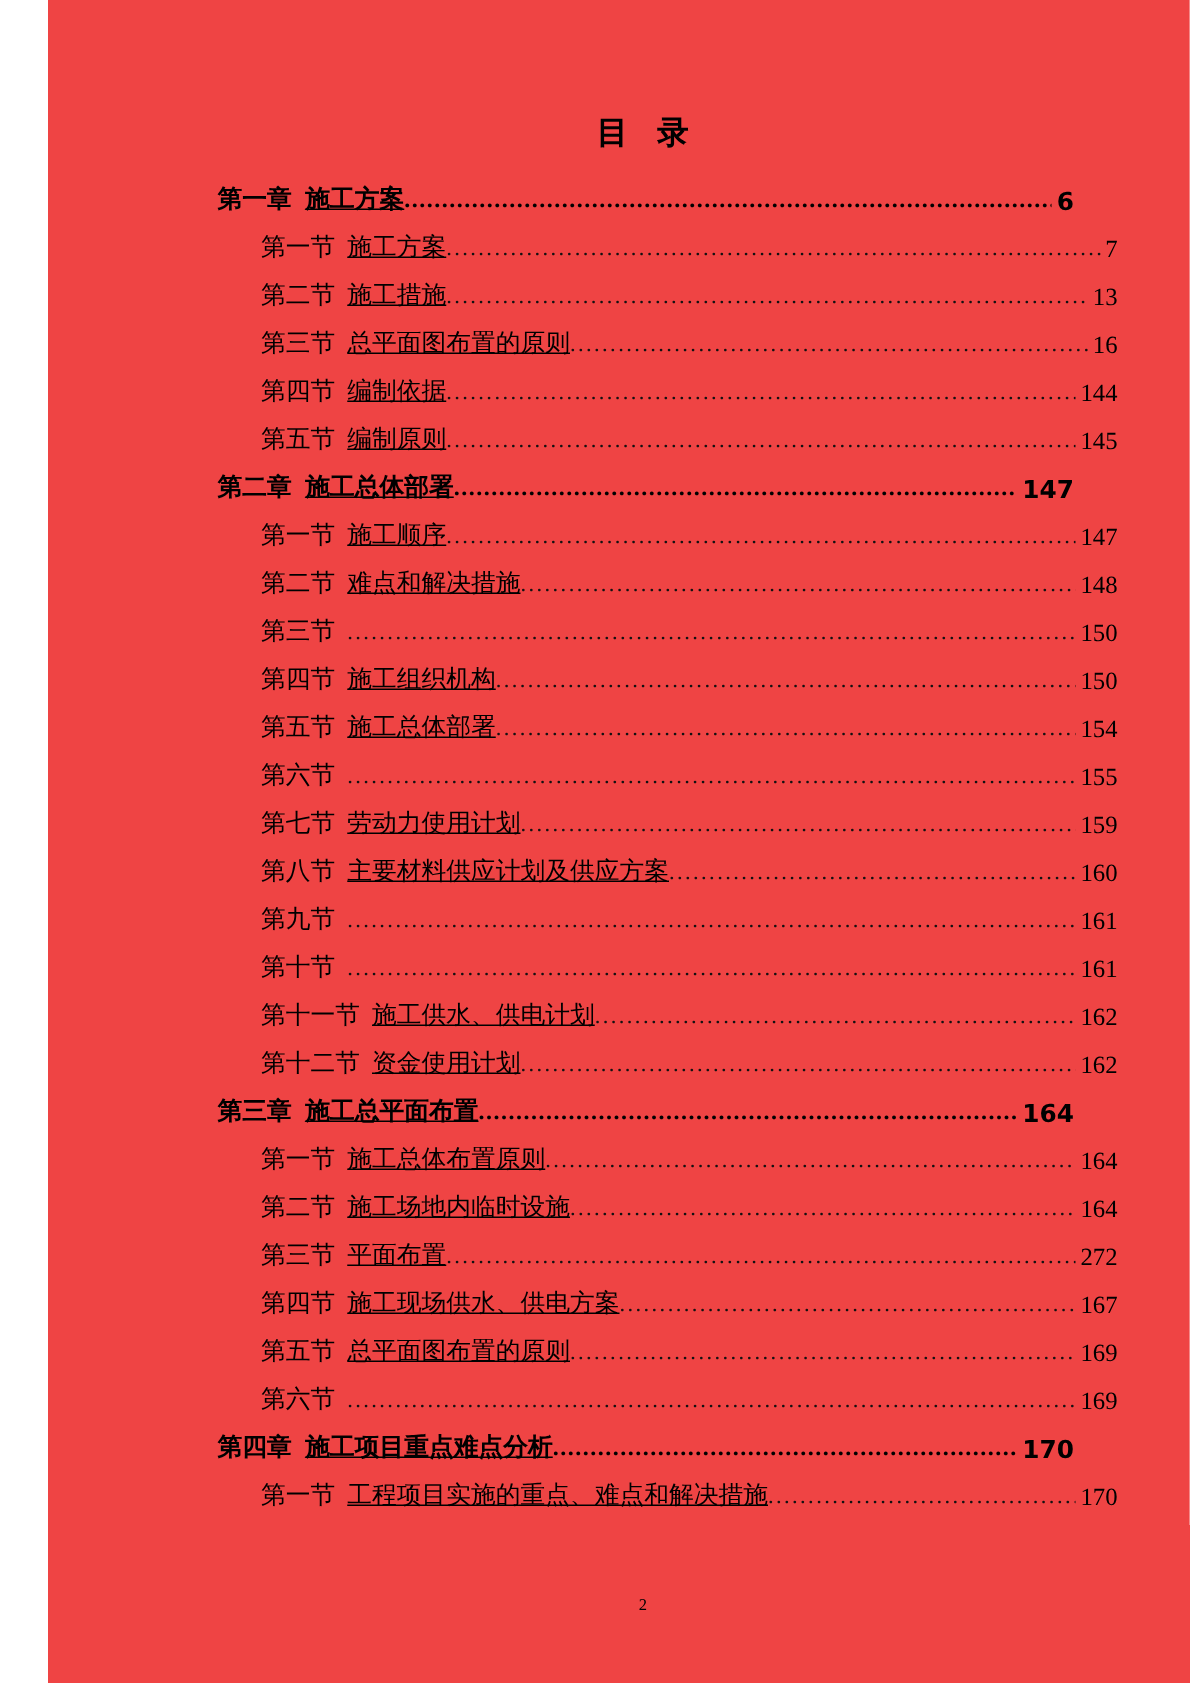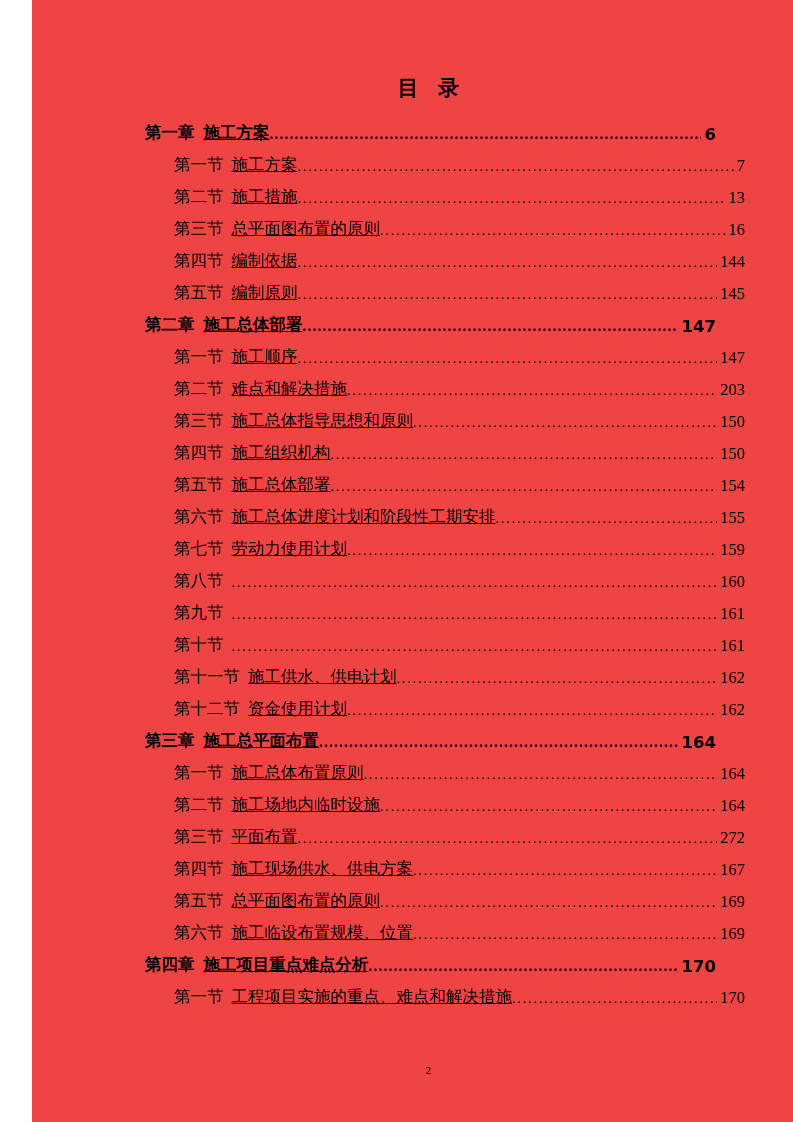--- a/index.html
+++ b/index.html
@@ -165,54 +165,53 @@
       <div class="entry section">
         <span class="label">第一节</span>
         <span class="title">施工顺序</span>
         <span class="leader">...............................................................................................................................................................</span>
         <span class="page-no">147</span>
       </div>
       <div class="entry section">
         <span class="label">第二节</span>
         <span class="title">难点和解决措施</span>
         <span class="leader">...............................................................................................................................................................</span>
-        <span class="page-no">203</span>
+        <span class="page-no">148</span>
       </div>
       <div class="entry section">
         <span class="label">第三节</span>
-        <span class="title">施工总体指导思想和原则</span>
         <span class="leader">...............................................................................................................................................................</span>
         <span class="page-no">150</span>
       </div>
       <div class="entry section">
         <span class="label">第四节</span>
         <span class="title">施工组织机构</span>
         <span class="leader">...............................................................................................................................................................</span>
         <span class="page-no">150</span>
       </div>
       <div class="entry section">
         <span class="label">第五节</span>
         <span class="title">施工总体部署</span>
         <span class="leader">...............................................................................................................................................................</span>
         <span class="page-no">154</span>
       </div>
       <div class="entry section">
         <span class="label">第六节</span>
-        <span class="title">施工总体进度计划和阶段性工期安排</span>
         <span class="leader">...............................................................................................................................................................</span>
         <span class="page-no">155</span>
       </div>
       <div class="entry section">
         <span class="label">第七节</span>
         <span class="title">劳动力使用计划</span>
         <span class="leader">...............................................................................................................................................................</span>
         <span class="page-no">159</span>
       </div>
       <div class="entry section">
         <span class="label">第八节</span>
+        <span class="title">主要材料供应计划及供应方案</span>
         <span class="leader">...............................................................................................................................................................</span>
         <span class="page-no">160</span>
       </div>
       <div class="entry section">
         <span class="label">第九节</span>
         <span class="leader">...............................................................................................................................................................</span>
         <span class="page-no">161</span>
       </div>
       <div class="entry section">
         <span class="label">第十节</span>
@@ -262,21 +261,20 @@
         <span class="page-no">167</span>
       </div>
       <div class="entry section">
         <span class="label">第五节</span>
         <span class="title">总平面图布置的原则</span>
         <span class="leader">...............................................................................................................................................................</span>
         <span class="page-no">169</span>
       </div>
       <div class="entry section">
         <span class="label">第六节</span>
-        <span class="title">施工临设布置规模、位置</span>
         <span class="leader">...............................................................................................................................................................</span>
         <span class="page-no">169</span>
       </div>
       <div class="entry chapter">
         <span class="label">第四章</span>
         <span class="title">施工项目重点难点分析</span>
         <span class="leader">...............................................................................................................................................................</span>
         <span class="page-no">170</span>
       </div>
       <div class="entry section">

